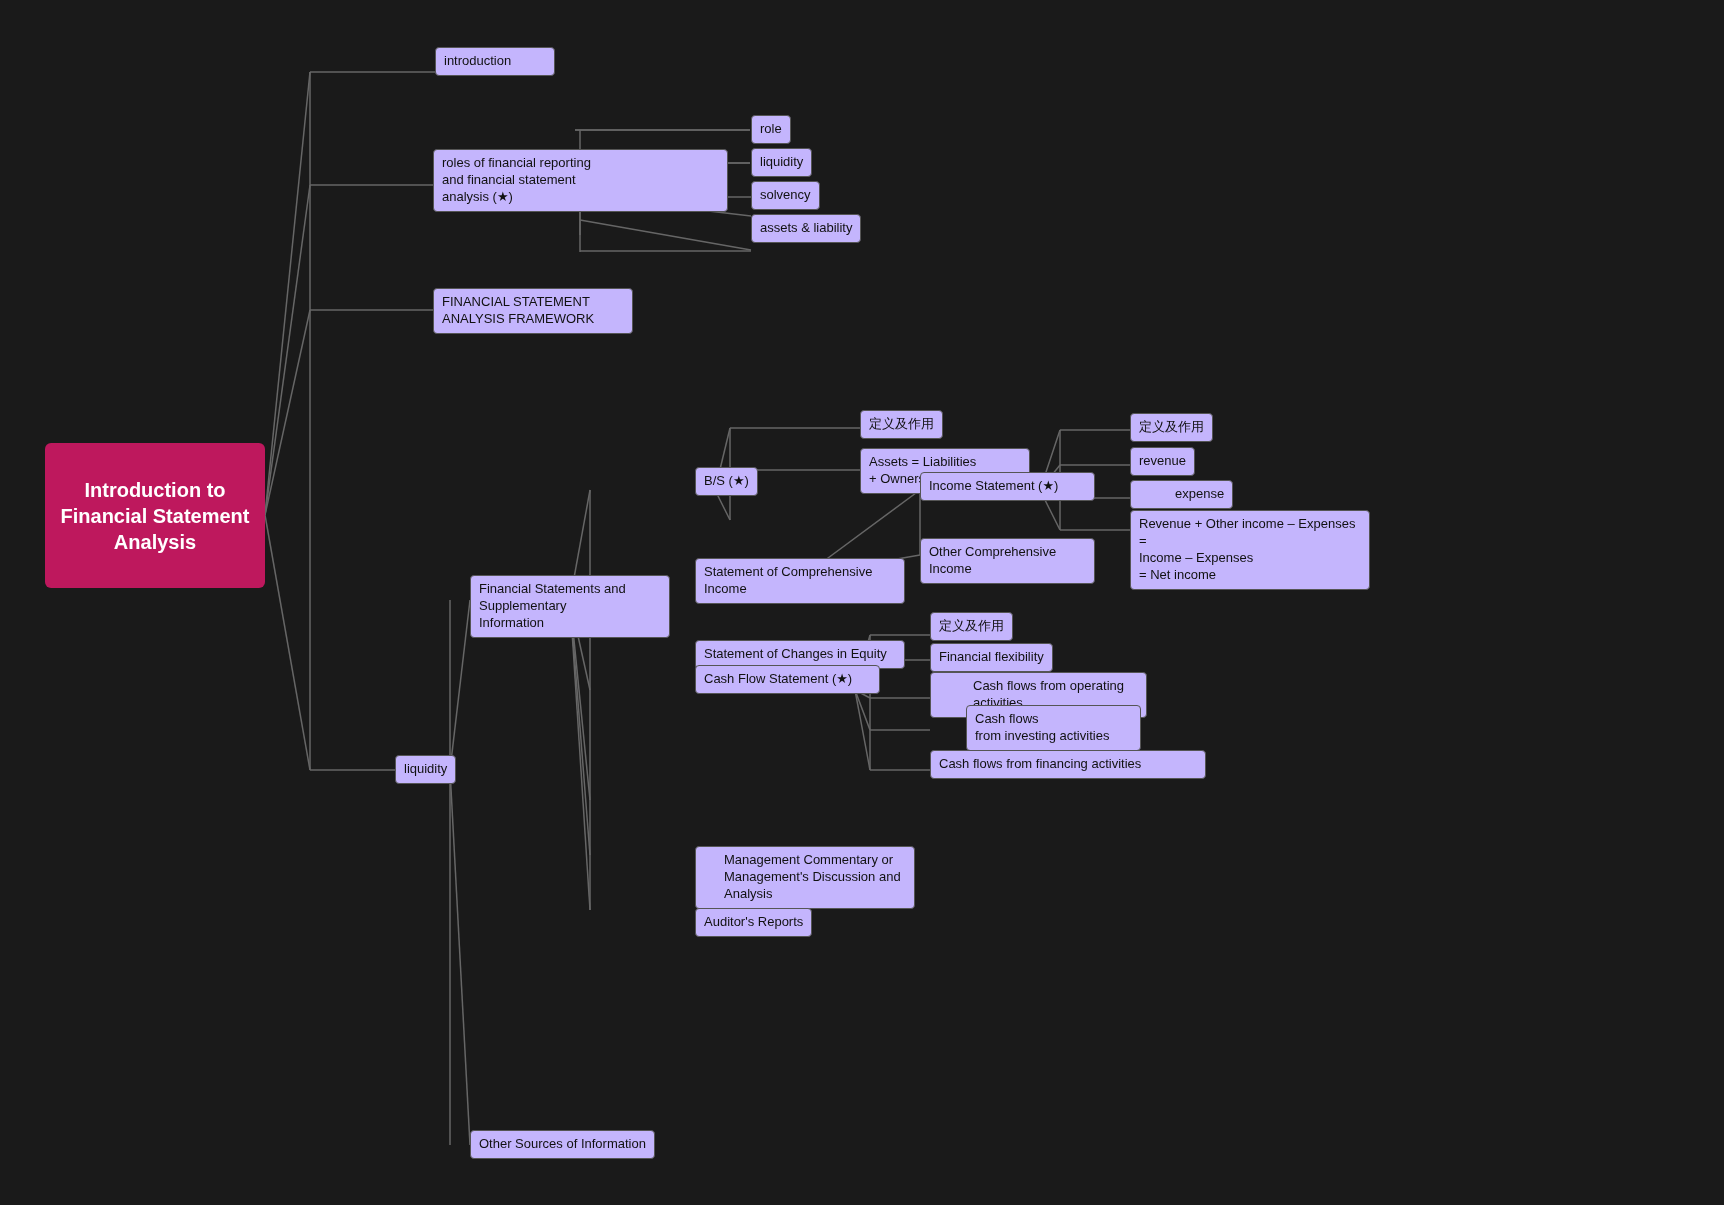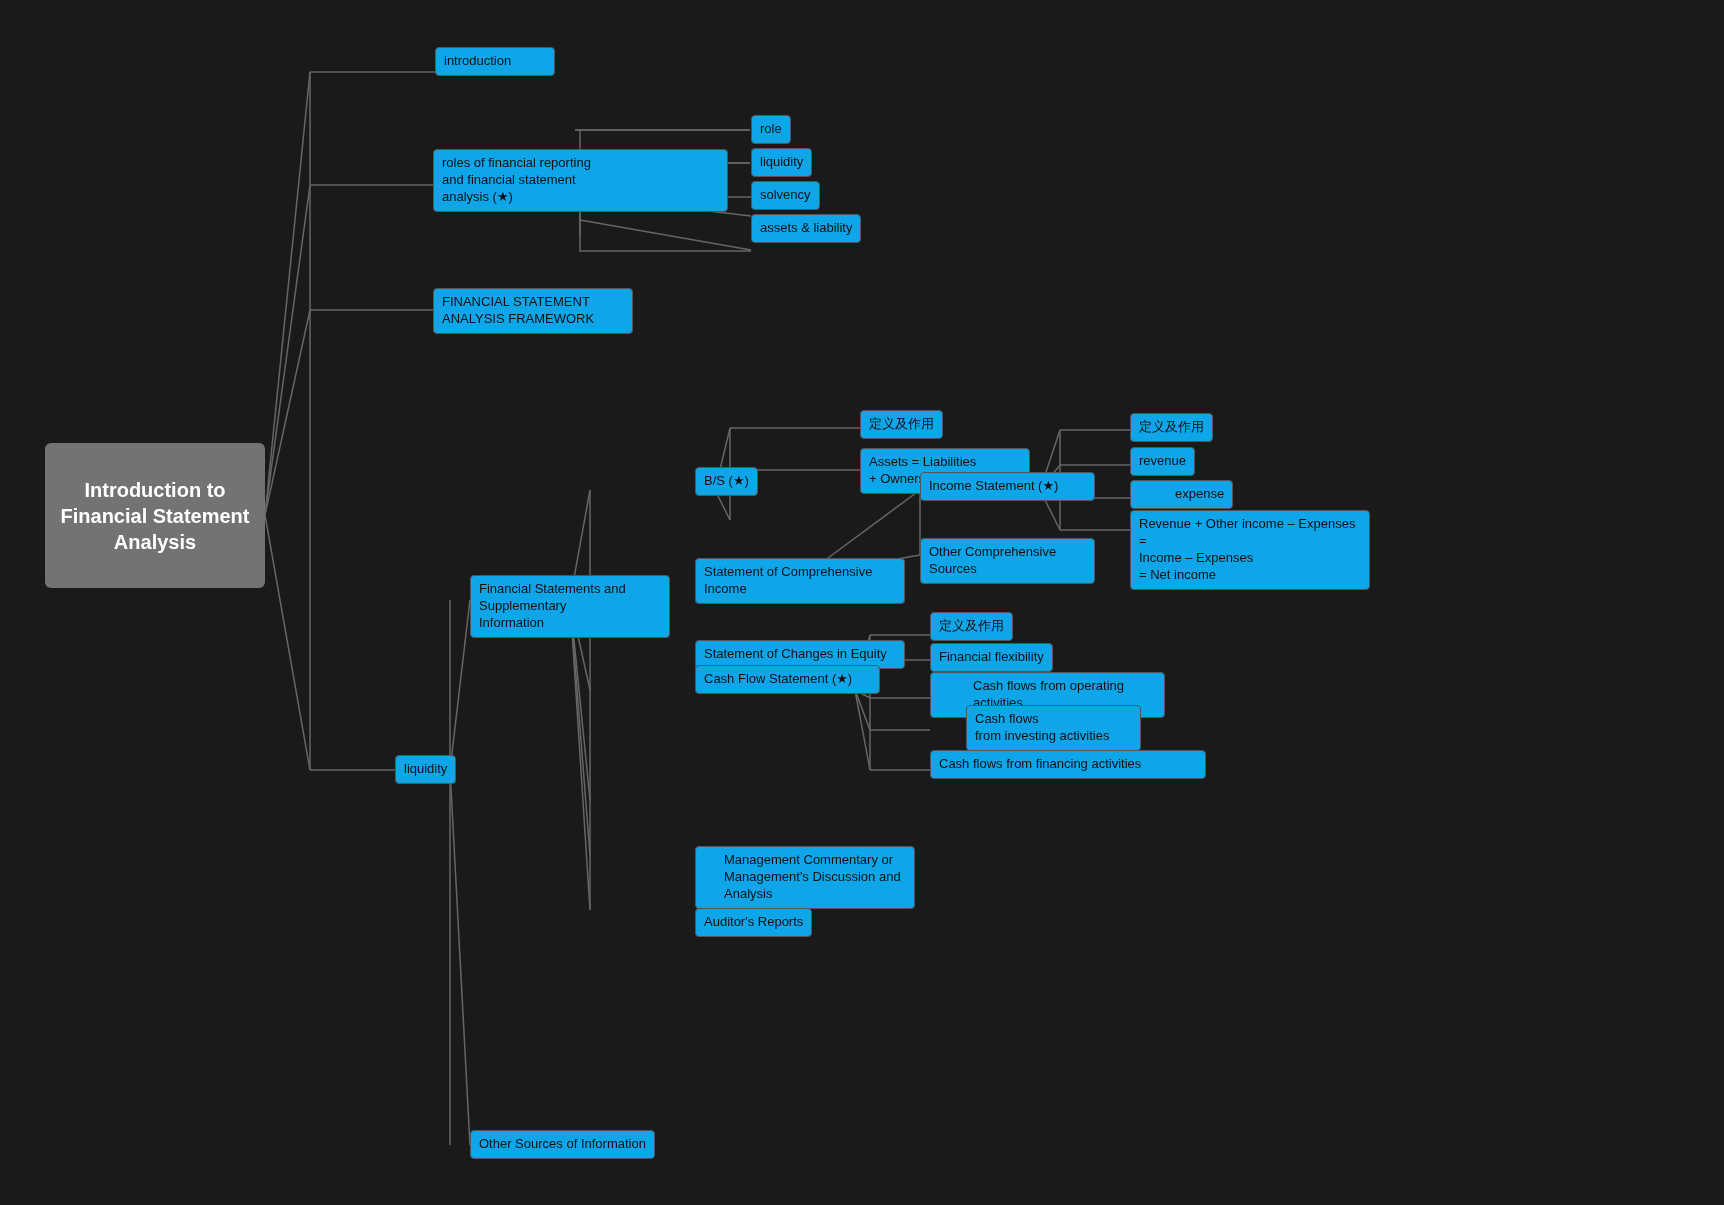--- a/index.html
+++ b/index.html
@@ -19,39 +19,39 @@
       height: 1205px;
     }
 
     
     .root-node {
       position: absolute;
       left: 45px;
       top: 443px;
       width: 220px;
       height: 145px;
-      background: #737373;
+      background: #be185d;
       border-radius: 6px;
       display: flex;
       align-items: center;
       justify-content: center;
       text-align: center;
       padding: 12px;
     }
     .root-node span {
       color: #fff;
       font-size: 20px;
       font-weight: bold;
       line-height: 1.3;
     }
 
     
     .node {
       position: absolute;
-      background: #0ea5e9;
+      background: #c4b5fd;
       border: 1px solid #555;
       border-radius: 4px;
       padding: 5px 8px;
       font-size: 13px;
       color: #111;
       line-height: 1.3;
       white-space: nowrap;
     }
     .node.wide {
       white-space: normal;
@@ -237,40 +237,40 @@
 
   <div class="node" style="left:1130px; top:480px;padding-left:44px;">
     <span>expense</span>
   </div>
 
   <div class="node wide" style="left:1130px; top:510px; width:240px;">
     <span>Revenue + Other income – Expenses =<br>Income – Expenses<br>= Net income</span>
   </div>
 
   <div class="node wide" style="left:920px; top:538px; width:175px;">
-    <span>Other Comprehensive Sources</span>
+    <span>Other Comprehensive Income</span>
   </div>
 
   <div class="node wide" style="left:695px; top:558px; width:210px; top:640px;">
     <span>Statement of Changes in Equity</span>
   </div>
 
   <div class="node wide" style="left:695px; top:665px; width:185px;">
     <span>Cash Flow Statement (★)</span>
   </div>
 
   <div class="node" style="left:930px; top:612px;">
     <span>定义及作用</span>
   </div>
 
   <div class="node" style="left:930px; top:643px;">
     <span>Financial flexibility</span>
   </div>
 
-  <div class="node wide" style="left:930px; top:672px; width:235px;padding-left:42px;">
+  <div class="node wide" style="left:930px; top:672px; width:217px;padding-left:42px;">
     <span>Cash flows from operating activities</span>
   </div>
 
   <div class="node wide" style="left:930px; top:705px; width:175px;margin-left:36px;">
     <span>Cash flows<br>from investing activities</span>
   </div>
 
   <div class="node wide" style="left:930px; top:750px; width:276px;">
     <span>Cash flows from financing activities</span>
   </div>

